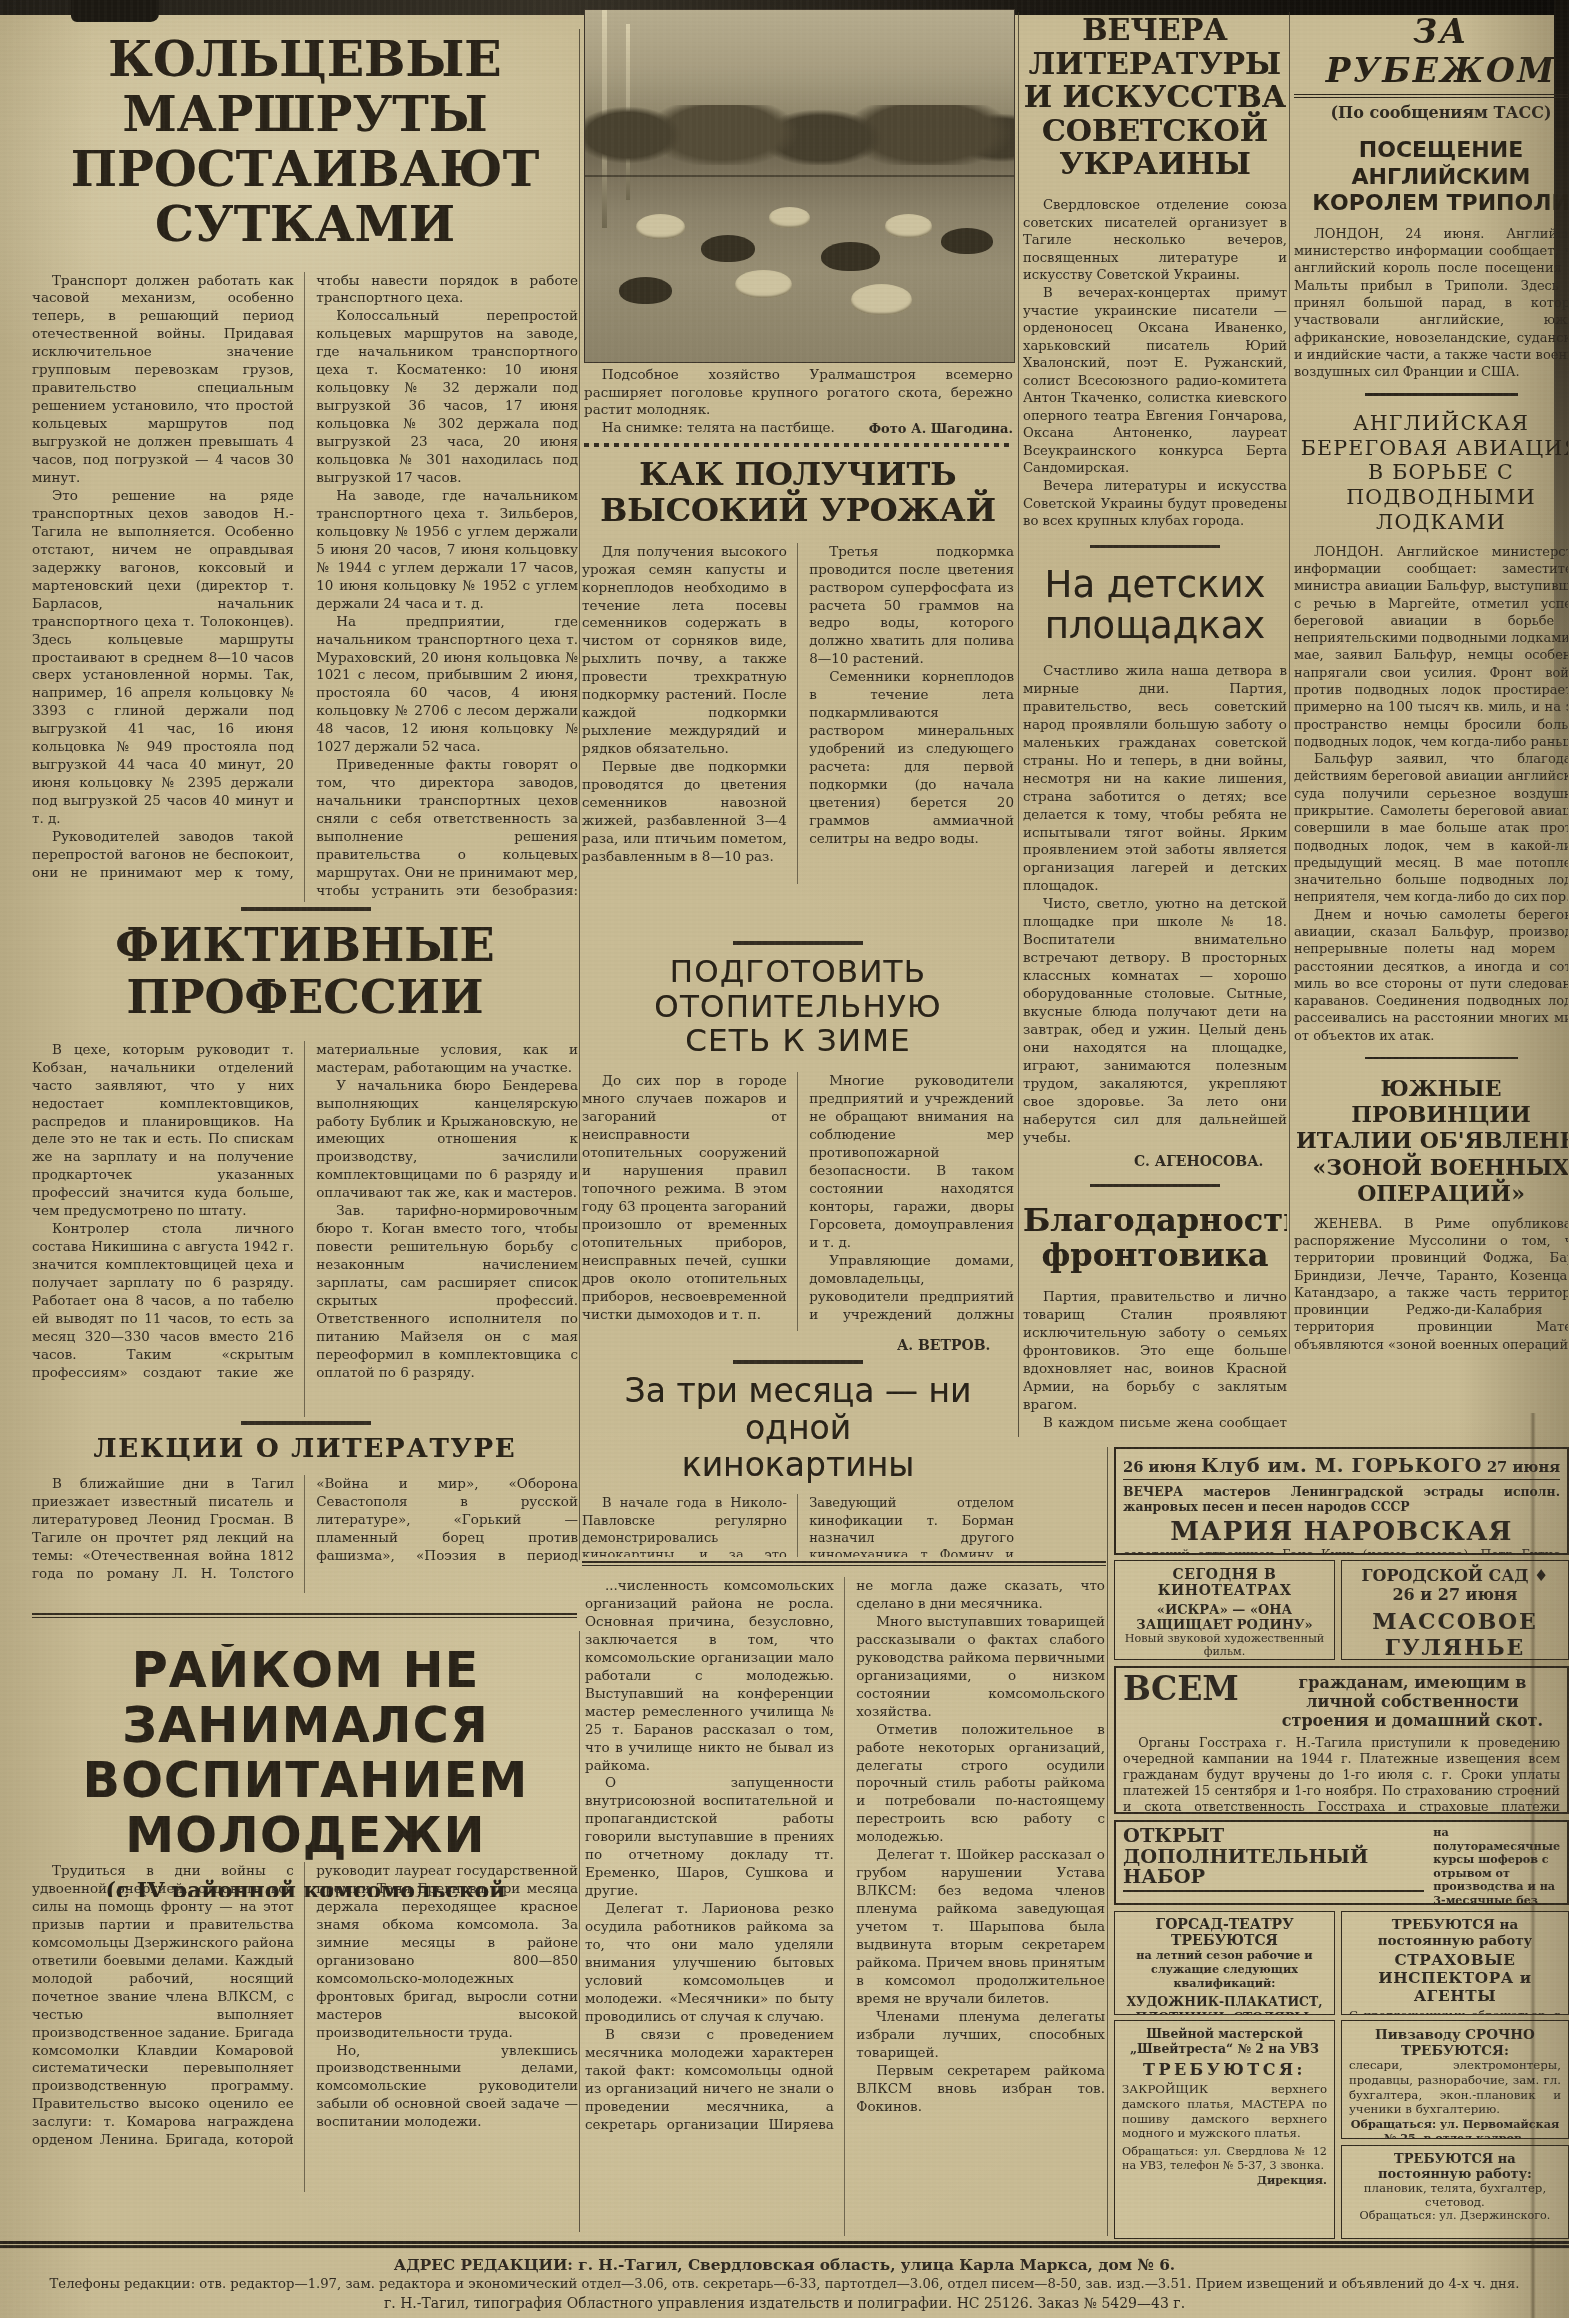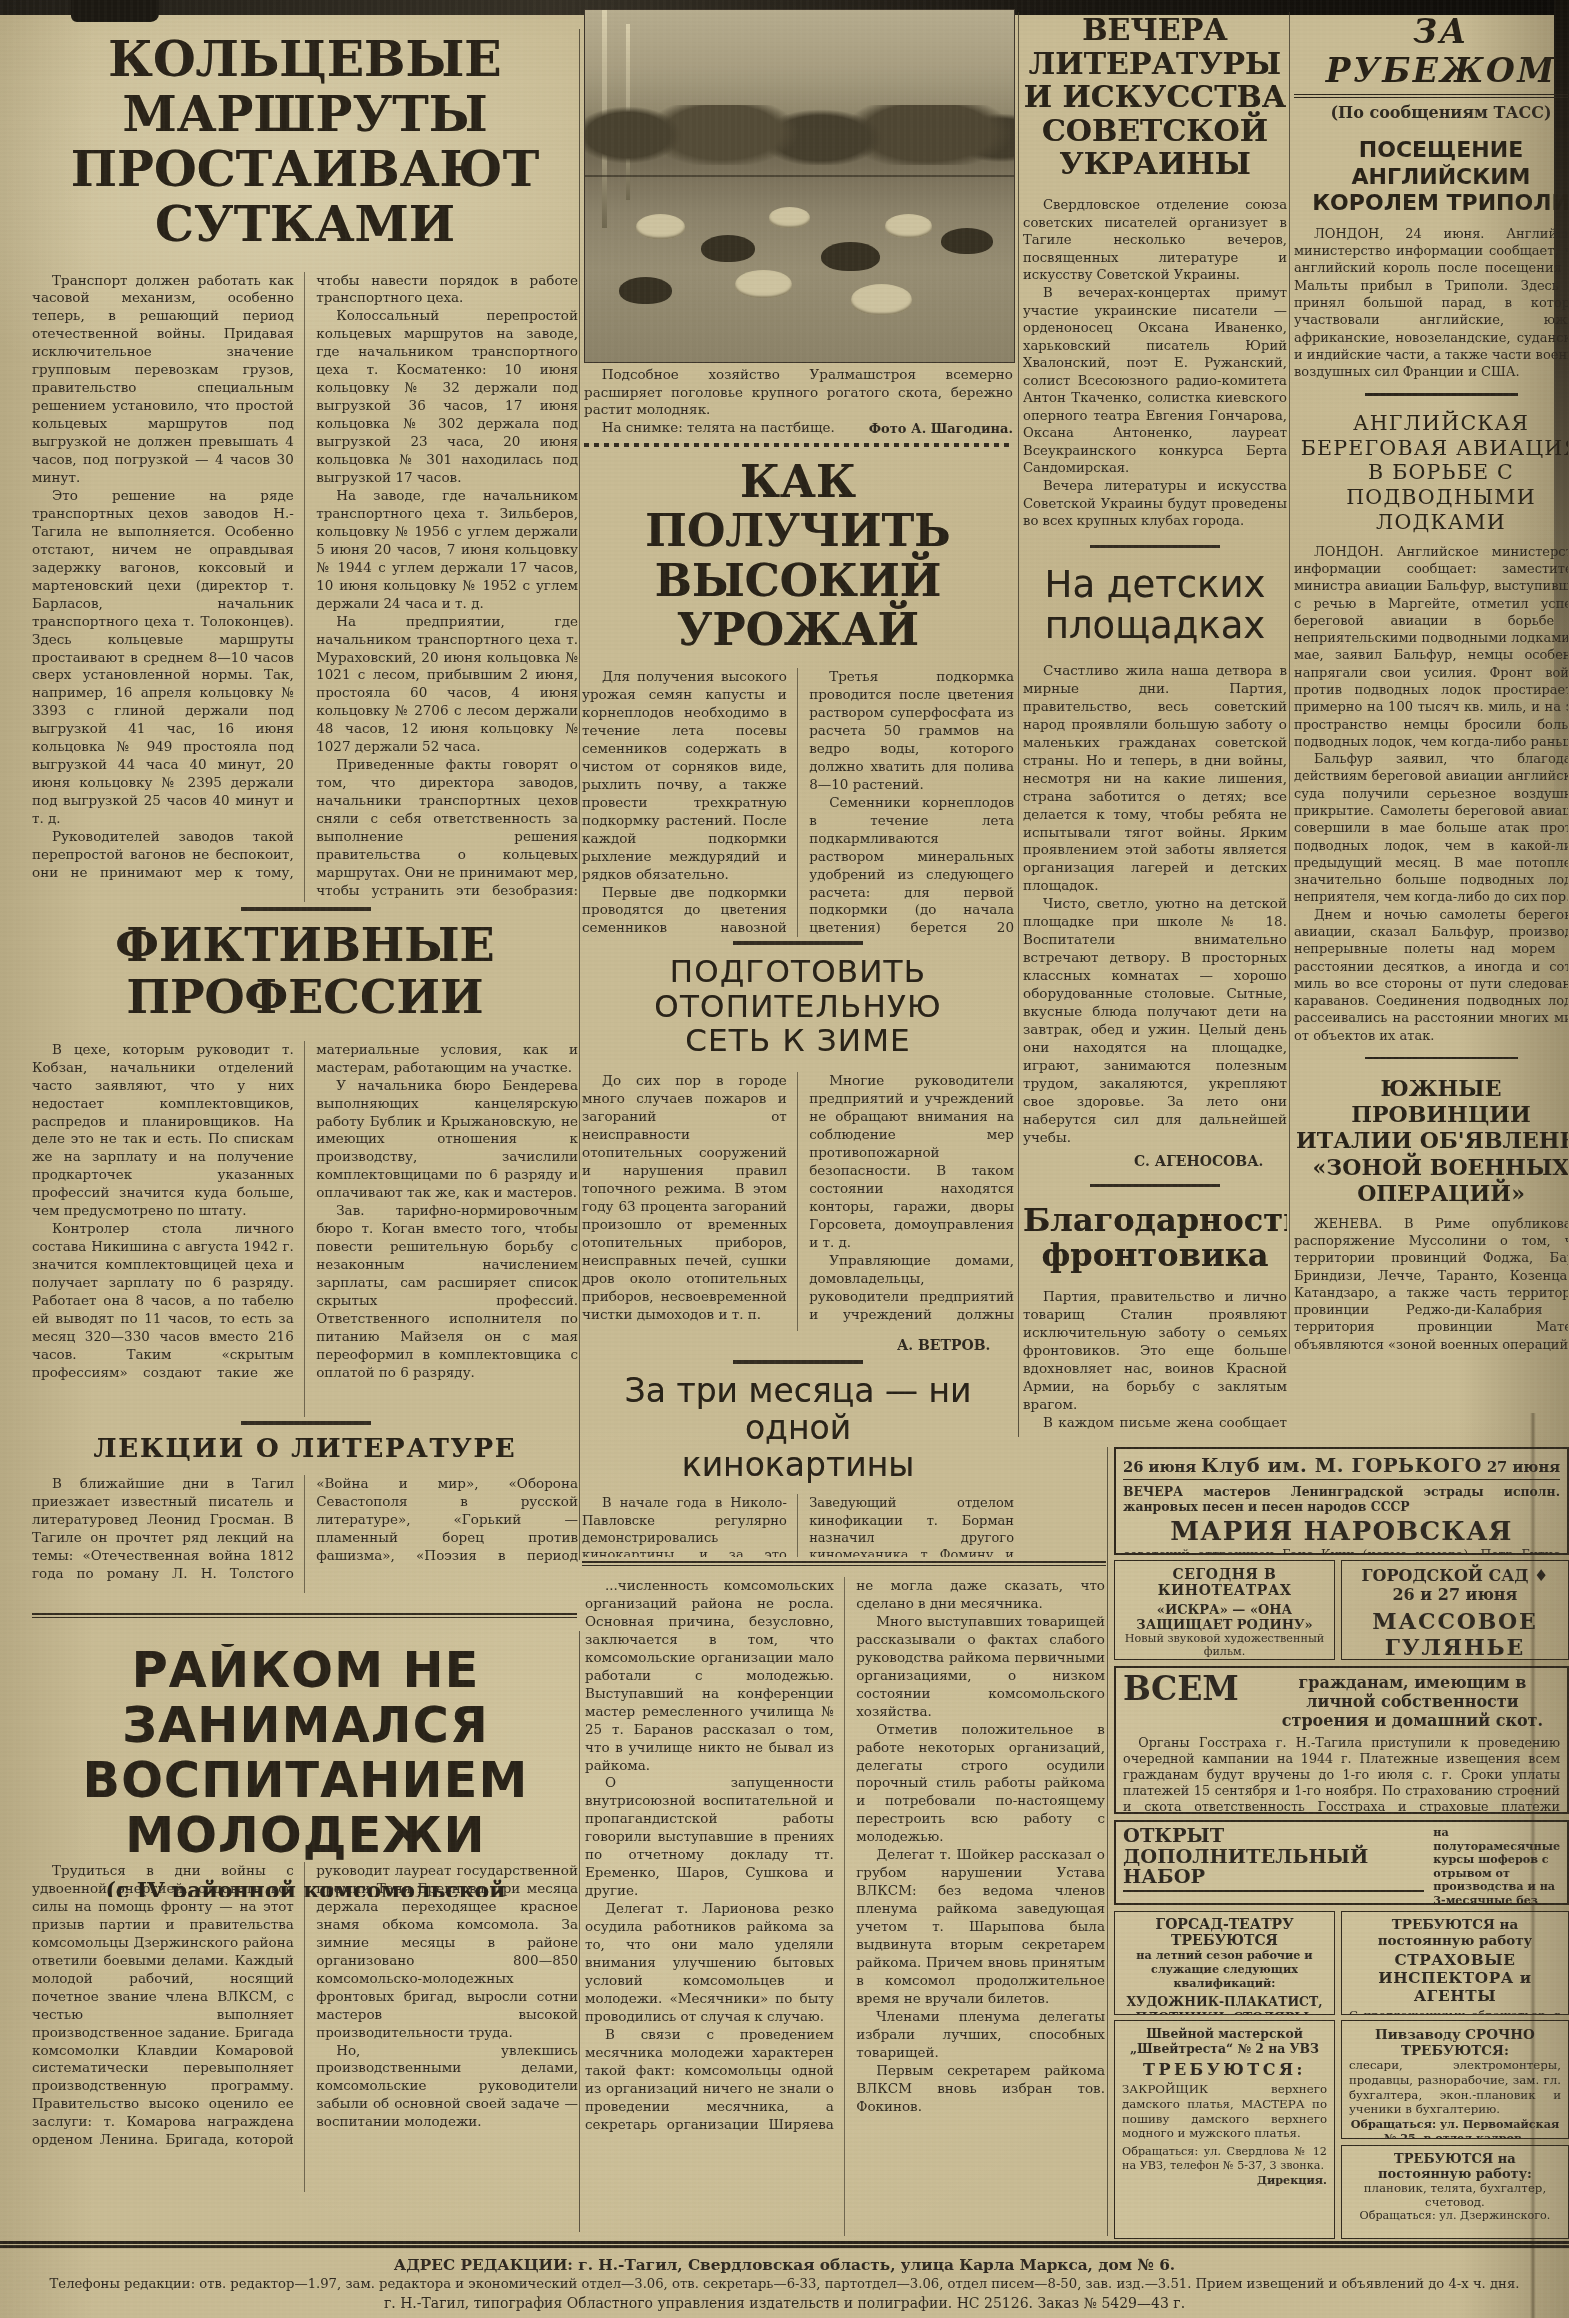--- a/index.html
+++ b/index.html
@@ -172,21 +172,21 @@
     <div class="cow lite" style="left:62%;top:78%;width:61px;height:31px;"></div>
   </div>
   <div class="abs caption" style="left:584px;top:366px;width:429px;">
       <p>Подсобное хозяйство Уралмашстроя всемерно расширяет поголовье крупного рогатого скота, бережно растит молодняк.</p>
       <p>На снимке: телята на пастбище.</p>
     </div>
   <div class="abs credit" style="left:584px;top:419px;width:429px;">Фото А. Шагодина.</div>
   <div class="abs wavy" style="left:584px;top:443px;width:429px;"></div>
 
   <div class="art" style="left:582px;top:457px;width:432px;height:480px;">
-    <div class="hl" style="font-size:44px;">
+    <div class="hl" style="font-size:32px;">
       <div>КАК ПОЛУЧИТЬ ВЫСОКИЙ УРОЖАЙ</div>
     </div>
     <div class="body2 btxt" style="height:341px;margin-top:14px;">
         <p>Для получения высокого урожая семян капусты и корнеплодов необходимо в течение лета посевы семенников содержать в чистом от сорняков виде, рыхлить почву, а также провести трехкратную подкормку растений. После каждой подкормки рыхление междурядий и рядков обязательно.</p>
         <p>Первые две подкормки проводятся до цветения семенников навозной жижей, разбавленной 3—4 раза, или птичьим пометом, разбавленным в 8—10 раз.</p>
         <p>Третья подкормка проводится после цветения раствором суперфосфата из расчета 50 граммов на ведро воды, которого должно хватить для полива 8—10 растений.</p>
         <p>Семенники корнеплодов в течение лета подкармливаются раствором минеральных удобрений из следующего расчета: для первой подкормки (до начала цветения) берется 20 граммов аммиачной селитры на ведро воды.</p>
       </div>
 
   </div>

